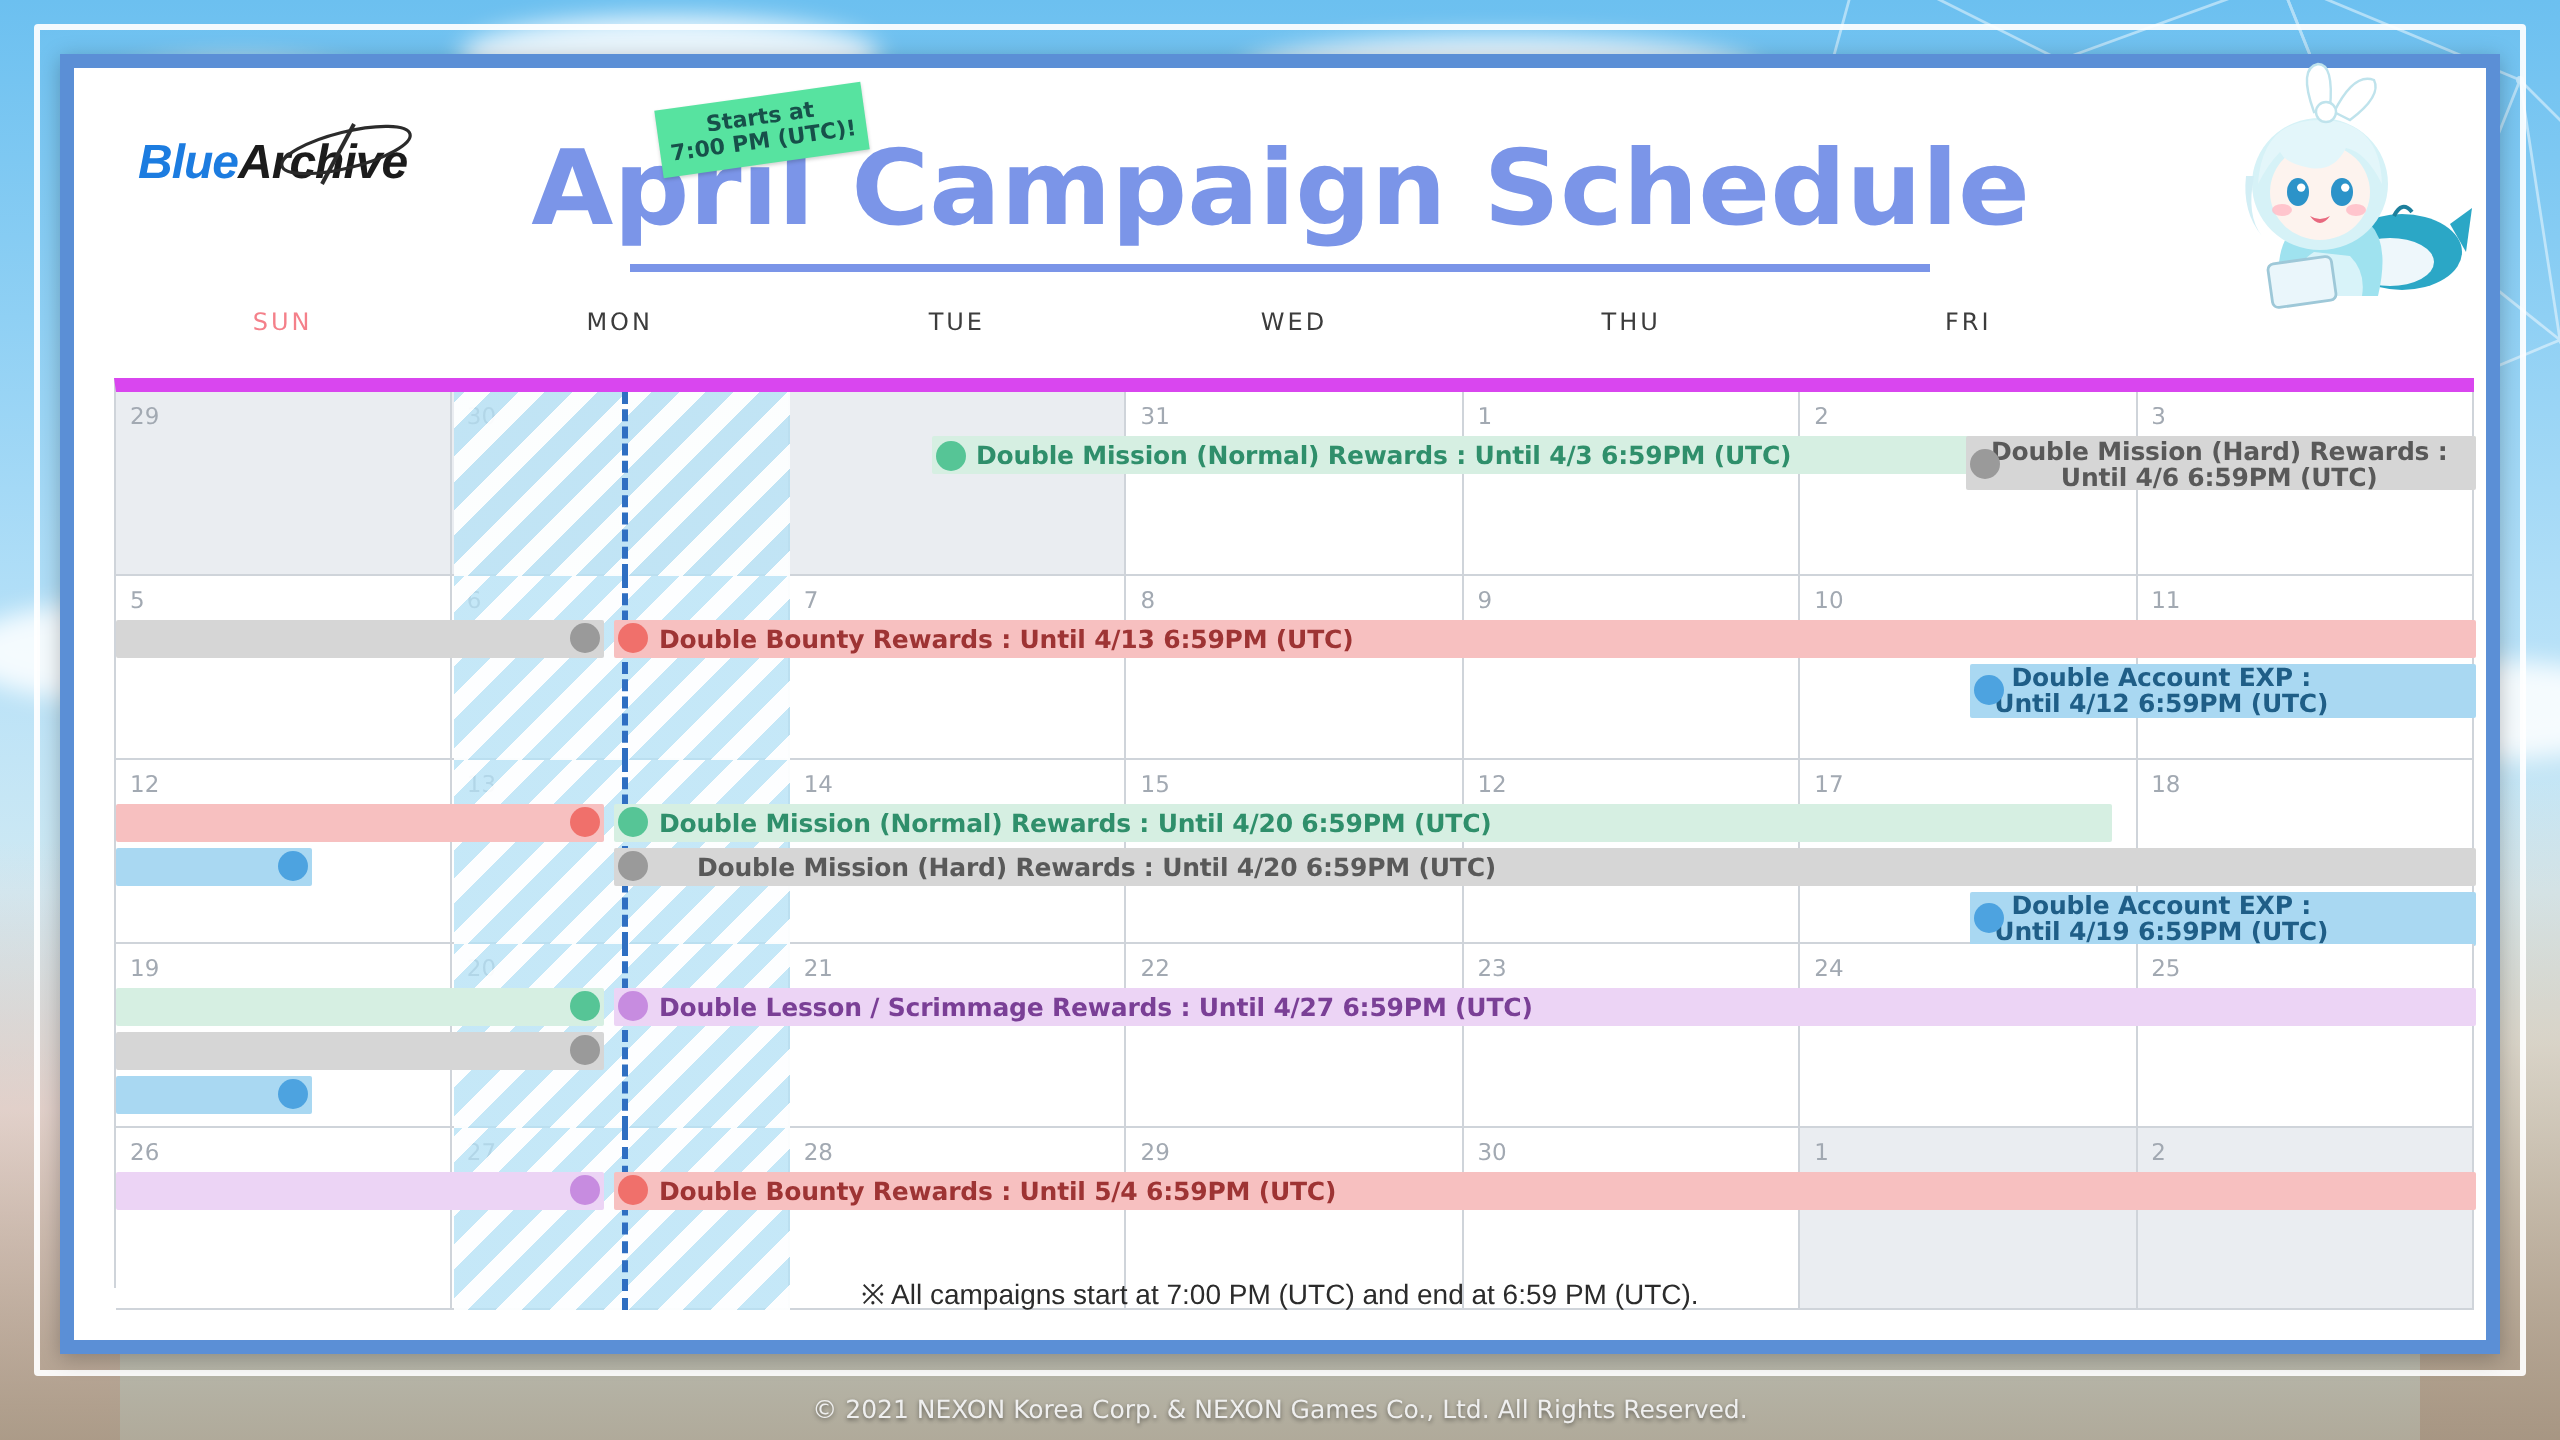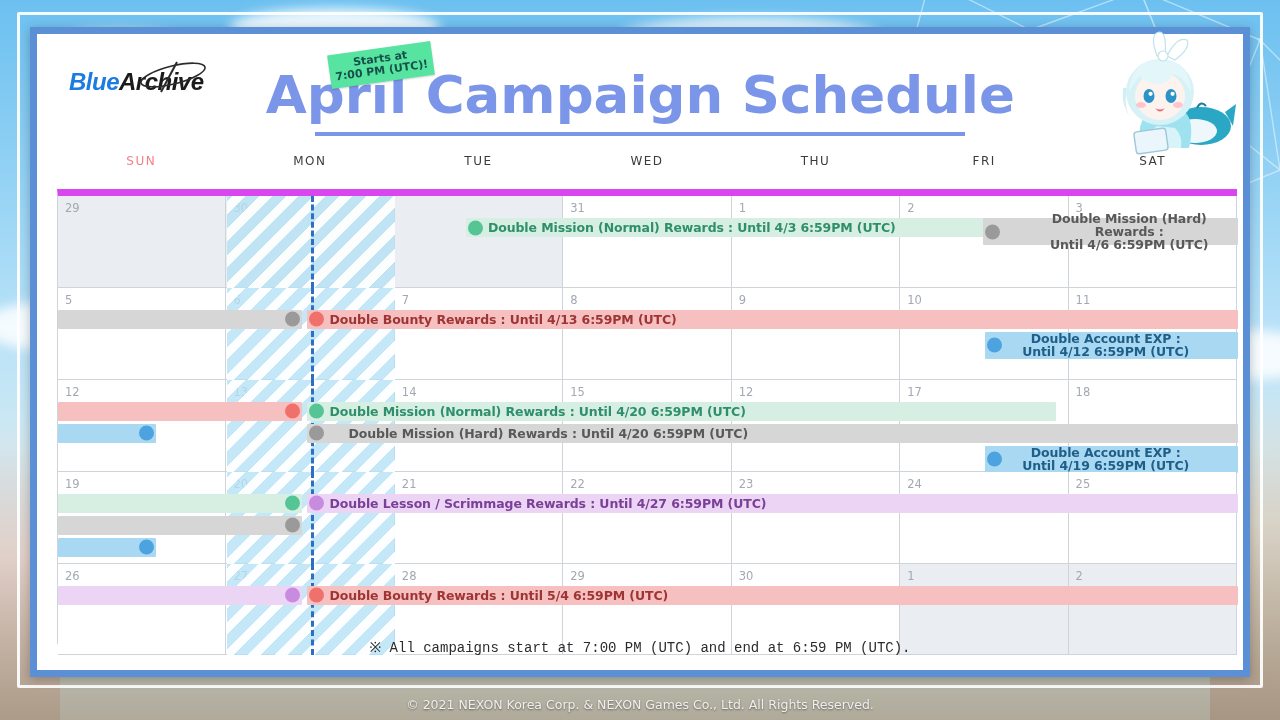--- a/index.html
+++ b/index.html
@@ -221,21 +221,21 @@
   .bar .dot.start { left: 2px; }
   .bar .dot.end   { right: 2px; }
   .bar .lbl {
     font-size: 12.5px;
     font-weight: bold;
     font-family: "DejaVu Sans", sans-serif;
     line-height: 13px;
     padding-left: 22px;
     letter-spacing: -.1px;
   }
-  .bar.two-line .lbl { white-space: pre-line; padding-left: 37px; }
+  .bar.two-line .lbl { white-space: pre-line; padding-left: 12px; }
 
   
   .bar.tail { }
 
   
   .sticker {
     position: absolute;
     left: 292px; top: 14px;
     width: 104px; height: 34px;
     background: #57e3a0;
@@ -256,21 +256,21 @@
     font-family: "DejaVu Sans", sans-serif;
   }
 
   
   .note {
     position: absolute;
     left: 0; right: 0; bottom: 14px;
     text-align: center;
     font-size: 14px;
     color: #2b2b2b;
-    font-family: Liberation Mono, monospace;
+    font-family: Liberation Sans, sans-serif;
   }
 
   .copyright {
     position: absolute;
     left: 0; right: 0; bottom: 8px;
     text-align: center;
     font-size: 12.5px;
     color: #efefef;
     text-shadow: 0 1px 2px rgba(0,0,0,.45);
     font-family: "DejaVu Sans", sans-serif;
@@ -361,21 +361,20 @@
       <rect x="30" y="100" width="32" height="22" rx="3" fill="#eaf6fb" stroke="#9ec8d8" stroke-width="1.4" transform="rotate(-8 46 111)"></rect>
     </svg>
 
     <div class="weekdays">
         <div class="weekday sun">SUN</div>
         <div class="weekday">MON</div>
         <div class="weekday">TUE</div>
         <div class="weekday">WED</div>
         <div class="weekday">THU</div>
         <div class="weekday">FRI</div>
-        <div class="weekday">SAT</div>
       </div>
 
     <div class="cal">
         <div class="week">
           <div class="day other">
             <span class="daynum">29</span>
           </div>
           <div class="day other">
             <span class="daynum">30</span>
           </div>

